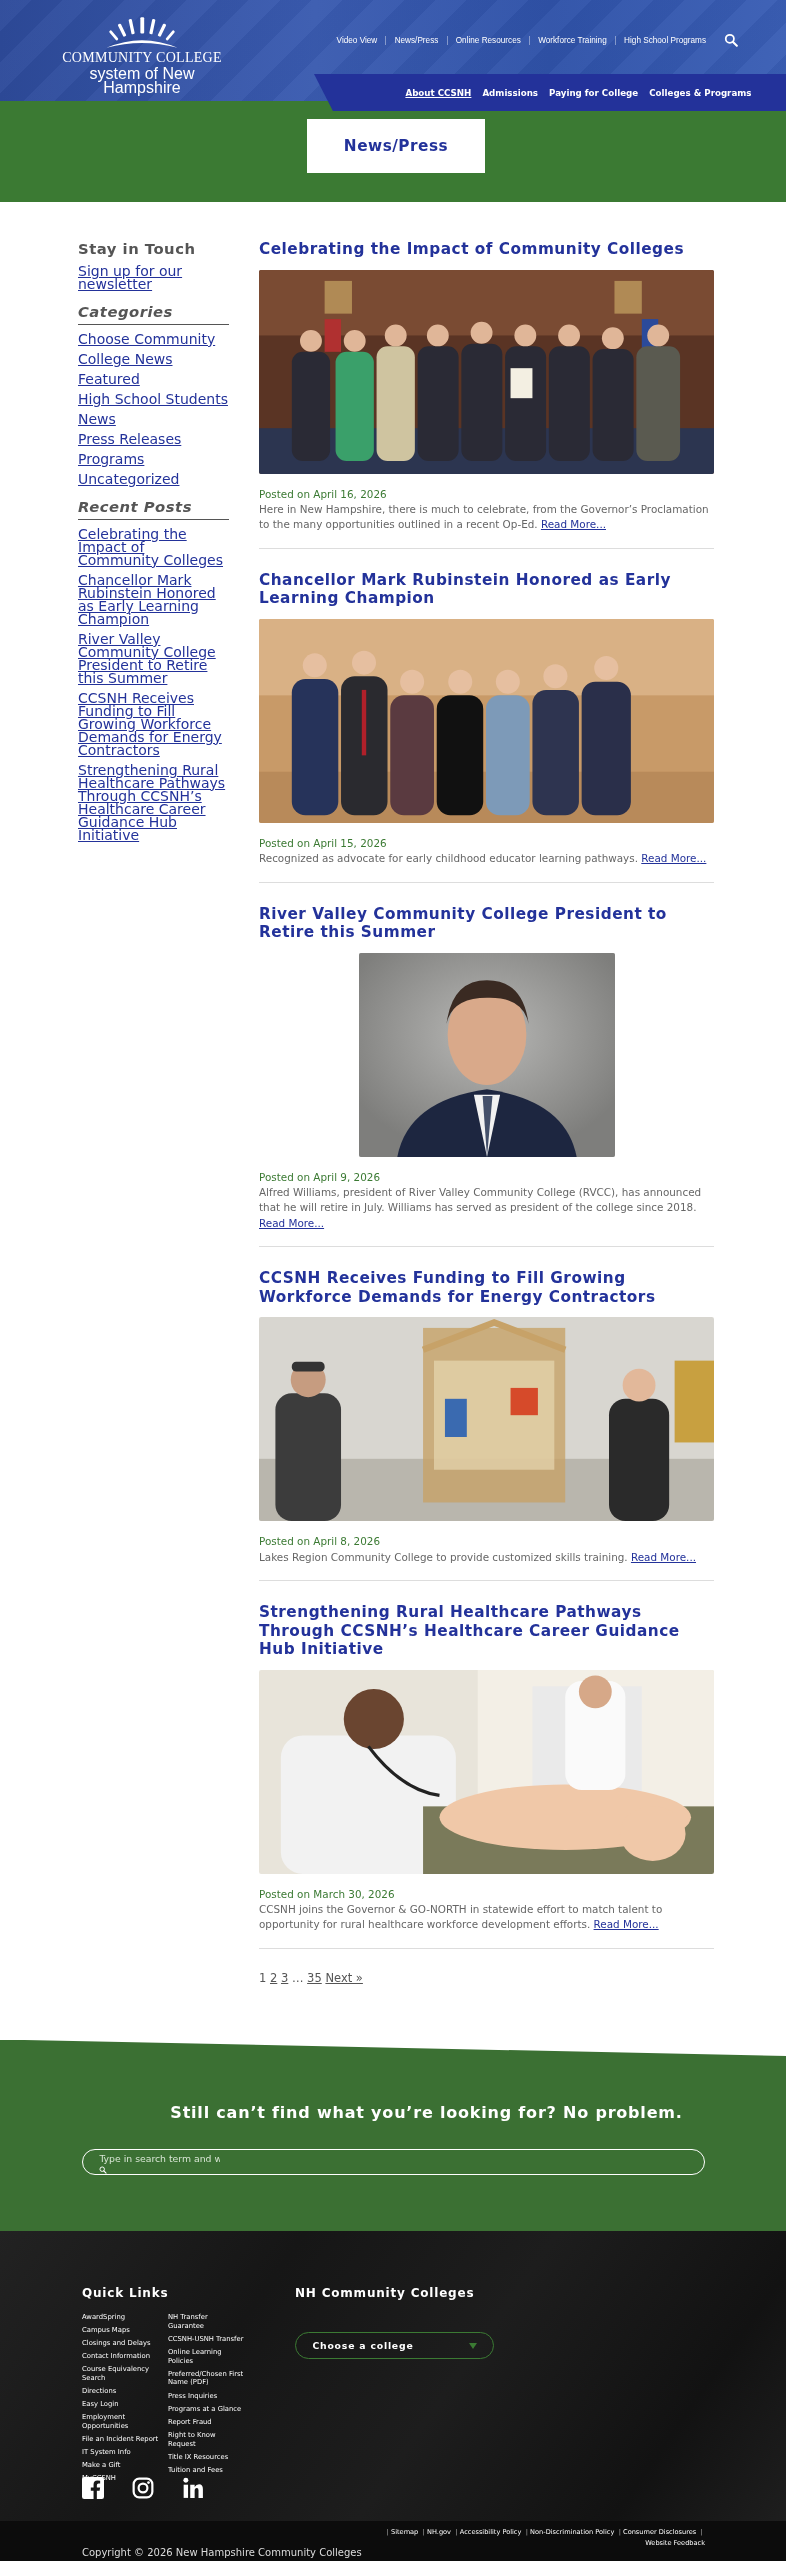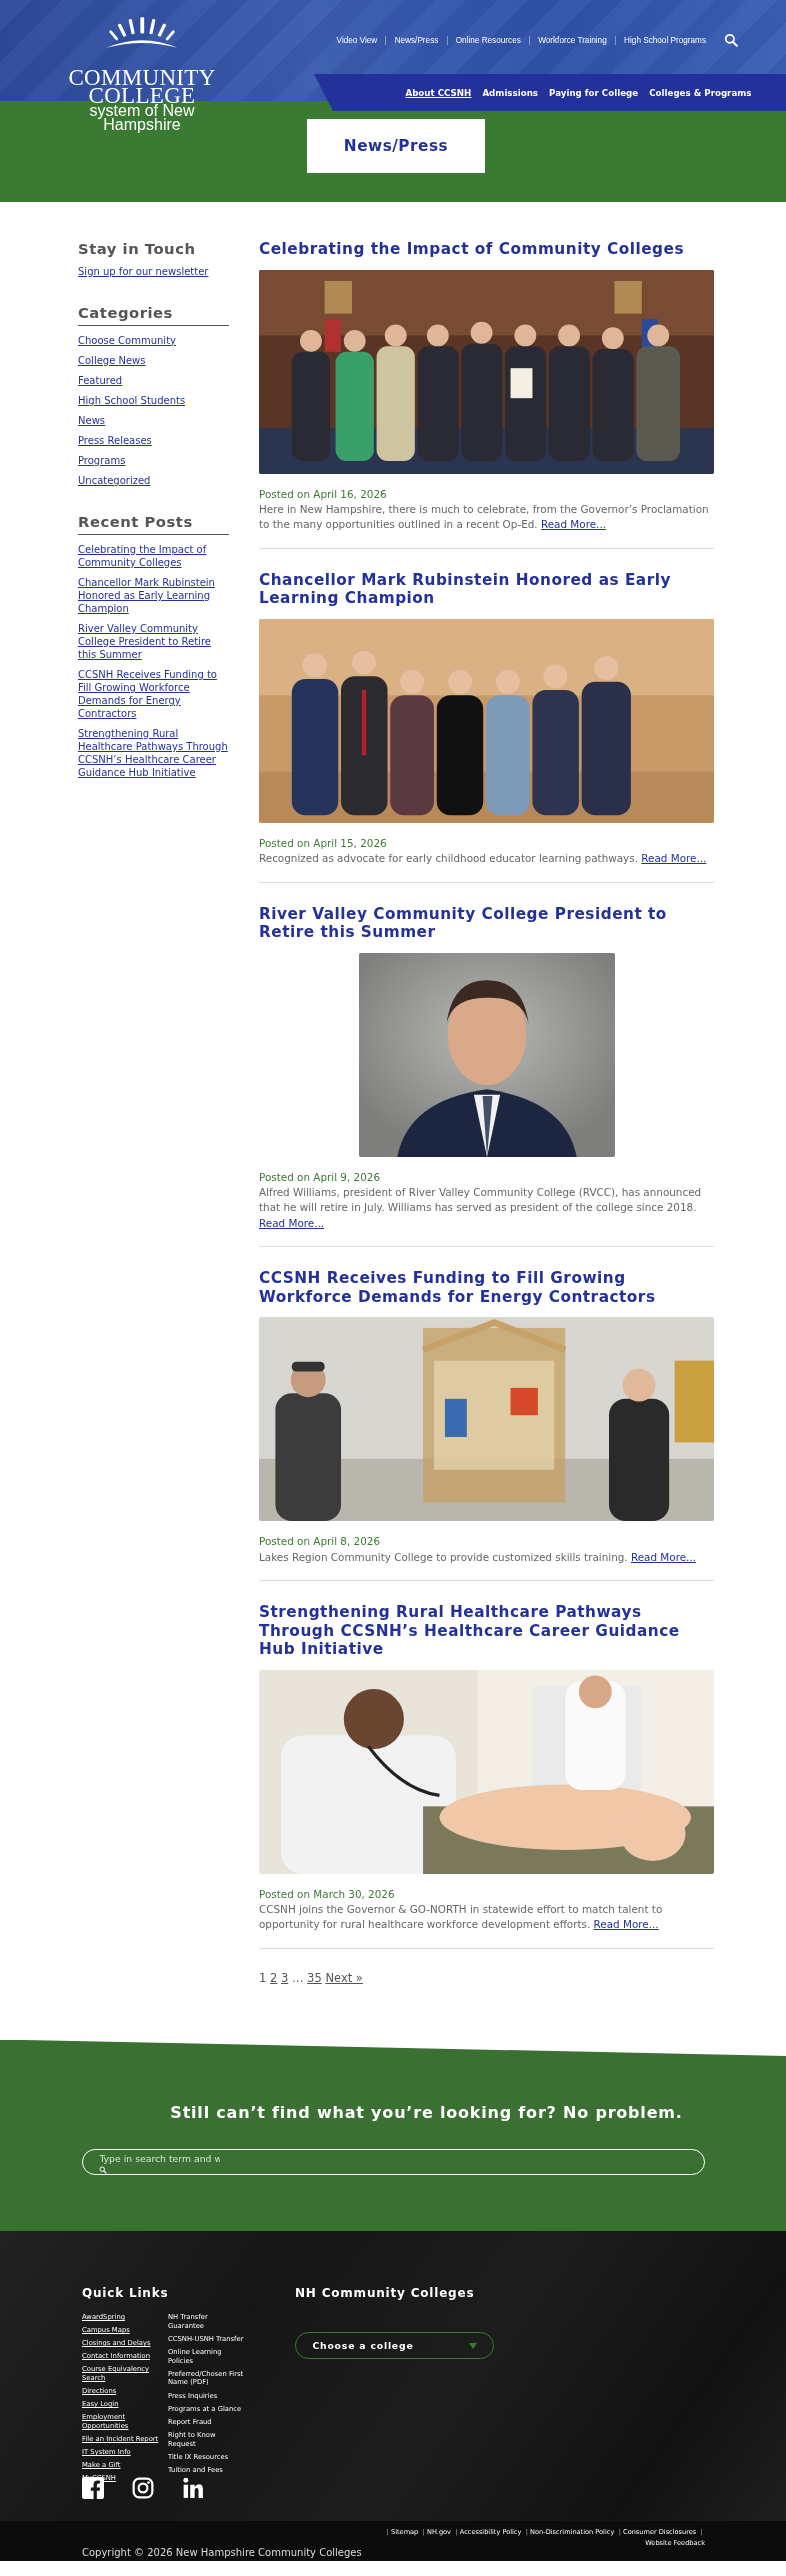--- a/index.html
+++ b/index.html
@@ -5,38 +5,38 @@
   * { box-sizing: border-box; margin: 0; padding: 0; }
   body { width: 787px; font-family: "DejaVu Sans", sans-serif; color: #555; background: #fff; }
   a { color: inherit; }
 
   
   .header { position: relative; height: 202px; background: #3b7a33; overflow: hidden; }
   .header-blue { position: absolute; left: 0; top: 0; width: 787px; height: 101px; background: linear-gradient(90deg, #2d4a9a 0%, #3a5bb0 40%, #2f52a8 70%, #3a5eb5 100%); }
   .header-blue:after { content: ""; position: absolute; left: 0; right: 0; top: 0; bottom: 0; background: repeating-linear-gradient(135deg, rgba(255,255,255,0.03) 0 22px, rgba(0,0,0,0.03) 22px 44px); }
   .logo { position: absolute; left: 49px; top: 16.4px; width: 186px; color: #fff; text-align: center; }
   .logo-sun { display: block; margin: 0 auto; width: 82px; height: 33px; }
-  .logo-line1 { font-family: "Liberation Serif", serif; font-size: 23px; letter-spacing: 0.3px; line-height: 17.5px; margin-top: 20px; }
+  .logo-line1 { font-family: "Liberation Serif", serif; font-size: 14px; letter-spacing: 0.3px; line-height: 17.5px; }
   .logo-line2 { font-family: "Liberation Sans", sans-serif; font-size: 16px; line-height: 14px; }
   .topnav { position: absolute; right: 49px; top: 33px; display: flex; align-items: center; }
   .topnav .tn { color: #fff; font-family: "Liberation Sans", sans-serif; font-size: 8.2px; padding: 0 8.2px; border-left: 0.5px solid rgba(255,255,255,0.4); text-decoration: none; }
   .topnav .tn:first-child { border-left: none; }
   .search-ic { margin-left: 9.8px; width: 14px; height: 14px; }
   .mainnav { position: absolute; left: 314px; top: 74px; width: 473px; height: 37px; background: #23329a; display: flex; align-items: center; justify-content: flex-end; padding-right: 30px; clip-path: polygon(0 0, 100% 0, 100% 100%, 4% 100%); }
   .mainnav .mn { color: #fff; font-family: "DejaVu Sans", sans-serif; font-weight: bold; font-size: 8.7px; padding: 0 5.5px; text-decoration: none; }
   .mainnav .mn.active { text-decoration: underline; }
   .banner-btn { position: absolute; left: 307px; top: 119px; width: 178px; height: 54px; background: #fff; display: flex; align-items: center; justify-content: center; color: #23329a; font-weight: bold; font-size: 15.3px; letter-spacing: 0.5px; }
 
   
   .content { display: flex; padding: 38px 0 0 78px; }
   .sidebar { width: 151px; margin-right: 30px; }
   .sb-title { font-weight: bold; font-size: 14.8px; color: #555; letter-spacing: 0.5px; margin-bottom: 7.7px; }
-  .sb-title.mt { margin-top: 26px; }
+  .sb-title.mt { margin-top: 12px; font-style: italic; }
   .sb-rule { border-top: 1.1px solid #555; margin: -3.3px 0 7.7px; }
-  .sb-link { display: block; color: #23329a; font-size: 10px; line-height: 13px; margin-bottom: 7.7px; text-decoration: underline; }
+  .sb-link { display: block; color: #23329a; font-size: 14px; line-height: 13px; margin-bottom: 7.7px; text-decoration: underline; }
   .sb-list .sb-link { margin-bottom: 7px; }
   .main { width: 455px; }
   .post { border-bottom: 1.1px solid #ddd; padding-bottom: 15.3px; margin-bottom: 22px; }
   .post-title { color: #23329a; font-weight: bold; font-size: 15.3px; line-height: 18.6px; letter-spacing: 0.5px; margin-bottom: 11px; }
   .post-img { width: 455px; height: 204px; border-radius: 2.2px; display: block; }
   .post-img.portrait { width: 256px; height: 204px; margin: 0 auto; }
   .posted { margin-top: 14px; font-size: 10.4px; color: #3b7a33; }
   .posted a { color: #3b7a33; }
   .excerpt { font-size: 10.4px; color: #666; line-height: 15.3px; margin-top: 2.2px; }
   .readmore { color: #23329a; text-decoration: underline; }
@@ -51,21 +51,21 @@
   .search-field input { flex: 1; background: transparent; border: none; outline: none; color: #fff; font-size: 9.3px; font-family: "DejaVu Sans", sans-serif; }
   .search-field input::placeholder { color: #d8e6d4; }
 
   
   .footer { position: relative; background: #161616; height: 330px; color: #fff; overflow: hidden; }
   .footer:before { content: ""; position: absolute; inset: 0; background: linear-gradient(125deg, #222 0%, #161616 30%, #1d1d1d 55%, #121212 80%, #202020 100%); }
   .footer > * { position: relative; }
   .ql-title { position: absolute; left: 82px; top: 55px; font-weight: bold; font-size: 12px; letter-spacing: 0.8px; }
   .nh-title { position: absolute; left: 295px; top: 55px; font-weight: bold; font-size: 12px; letter-spacing: 0.8px; }
   .ql-col { position: absolute; top: 82px; width: 77px; }
-  .ql-col.c1 { left: 82px; text-decoration: underline; } .ql-col.c2 { left: 168px; }
+  .ql-col.c1 { left: 82px; } .ql-col.c2 { left: 168px; }
   .ql-col a { display: block; color: #fff; text-decoration: none; font-size: 6.8px; line-height: 8.7px; margin-bottom: 4.4px; }
   .college-select { position: absolute; left: 295px; top: 101px; width: 199px; height: 27px; border: 1.1px solid #3b7a33; border-radius: 13.7px; display: flex; align-items: center; justify-content: space-between; padding: 0 16.4px; font-weight: bold; font-size: 9.3px; letter-spacing: 0.8px; }
   .caret { width: 0; height: 0; border-left: 4.9px solid transparent; border-right: 4.9px solid transparent; border-top: 6px solid #3b7a33; }
   .social { position: absolute; top: 246px; left: 82px; display: flex; gap: 28px; }
   .social svg { width: 22px; height: 22px; }
   .footer-bottom { position: absolute; left: 0; top: 290px; width: 787px; height: 40px; background: #0c0c0c; }
   .legal { position: absolute; right: 82px; top: 5.5px; text-align: right; font-size: 6.6px; line-height: 11px; }
   .legal a { color: #fff; text-decoration: none; }
   .legal .sep { color: #aaa; padding: 0 2.2px; }
   .copyright { position: absolute; left: 82px; top: 26px; font-size: 10px; color: #ddd; }

